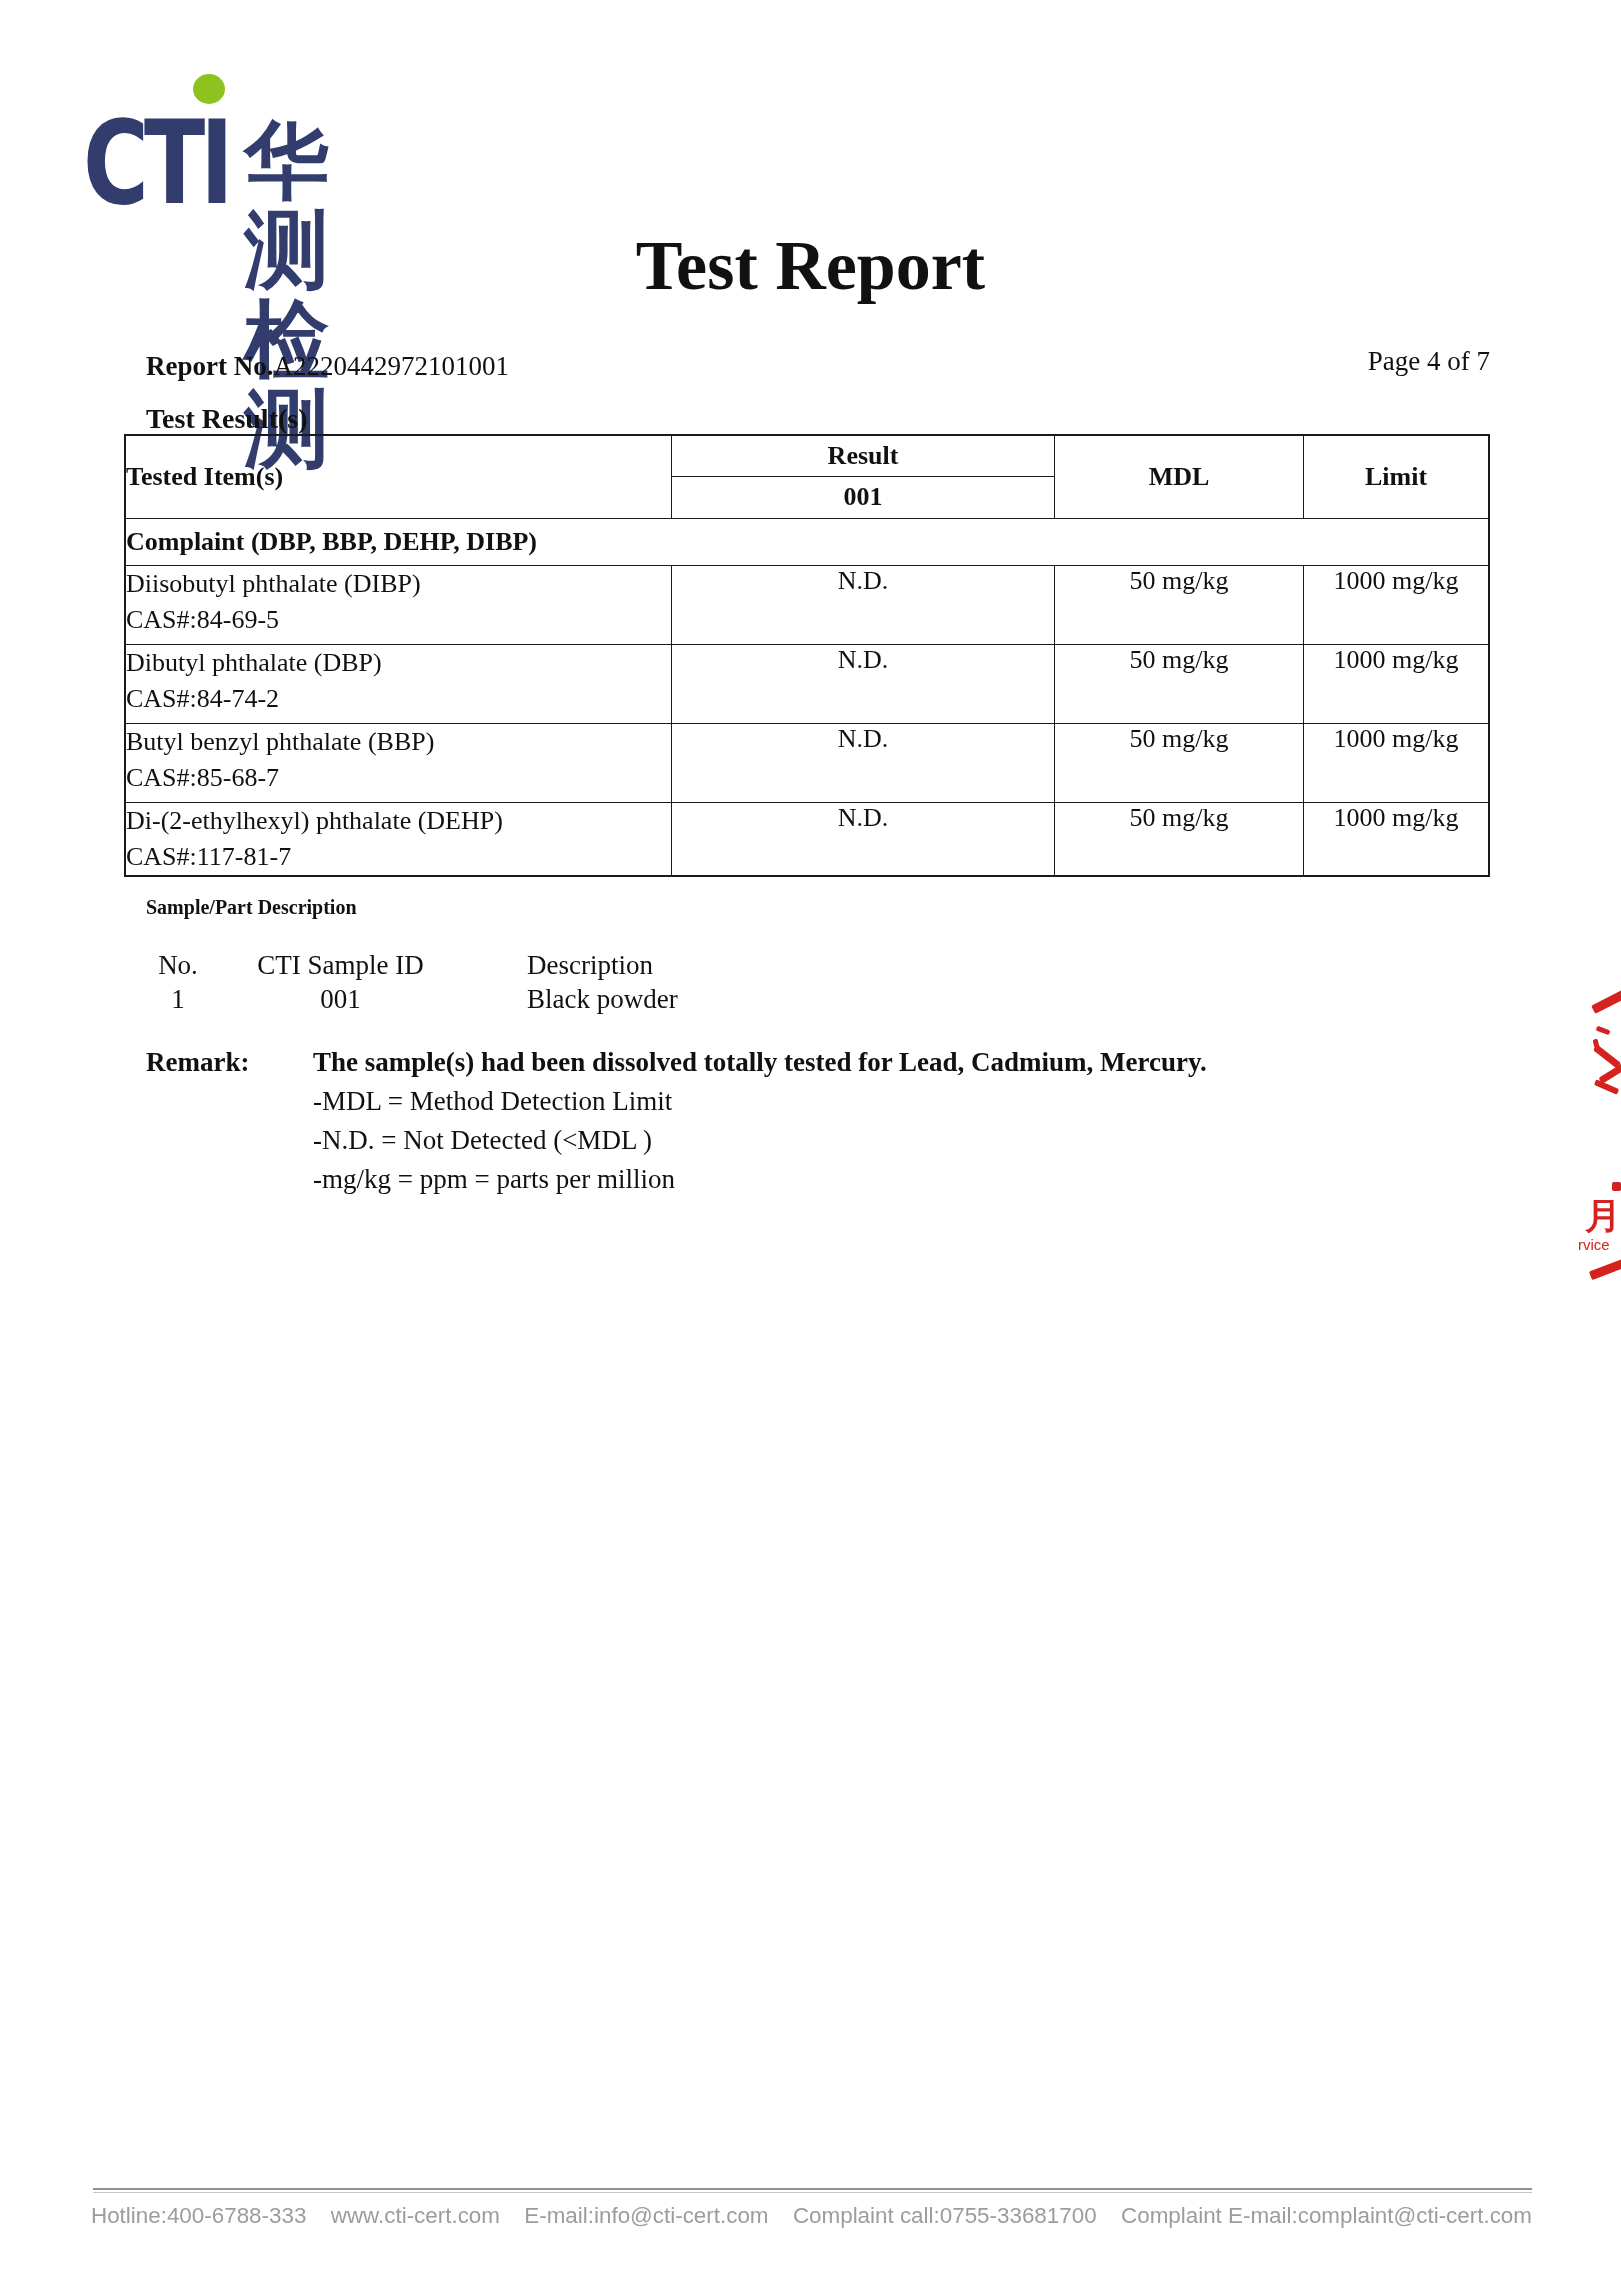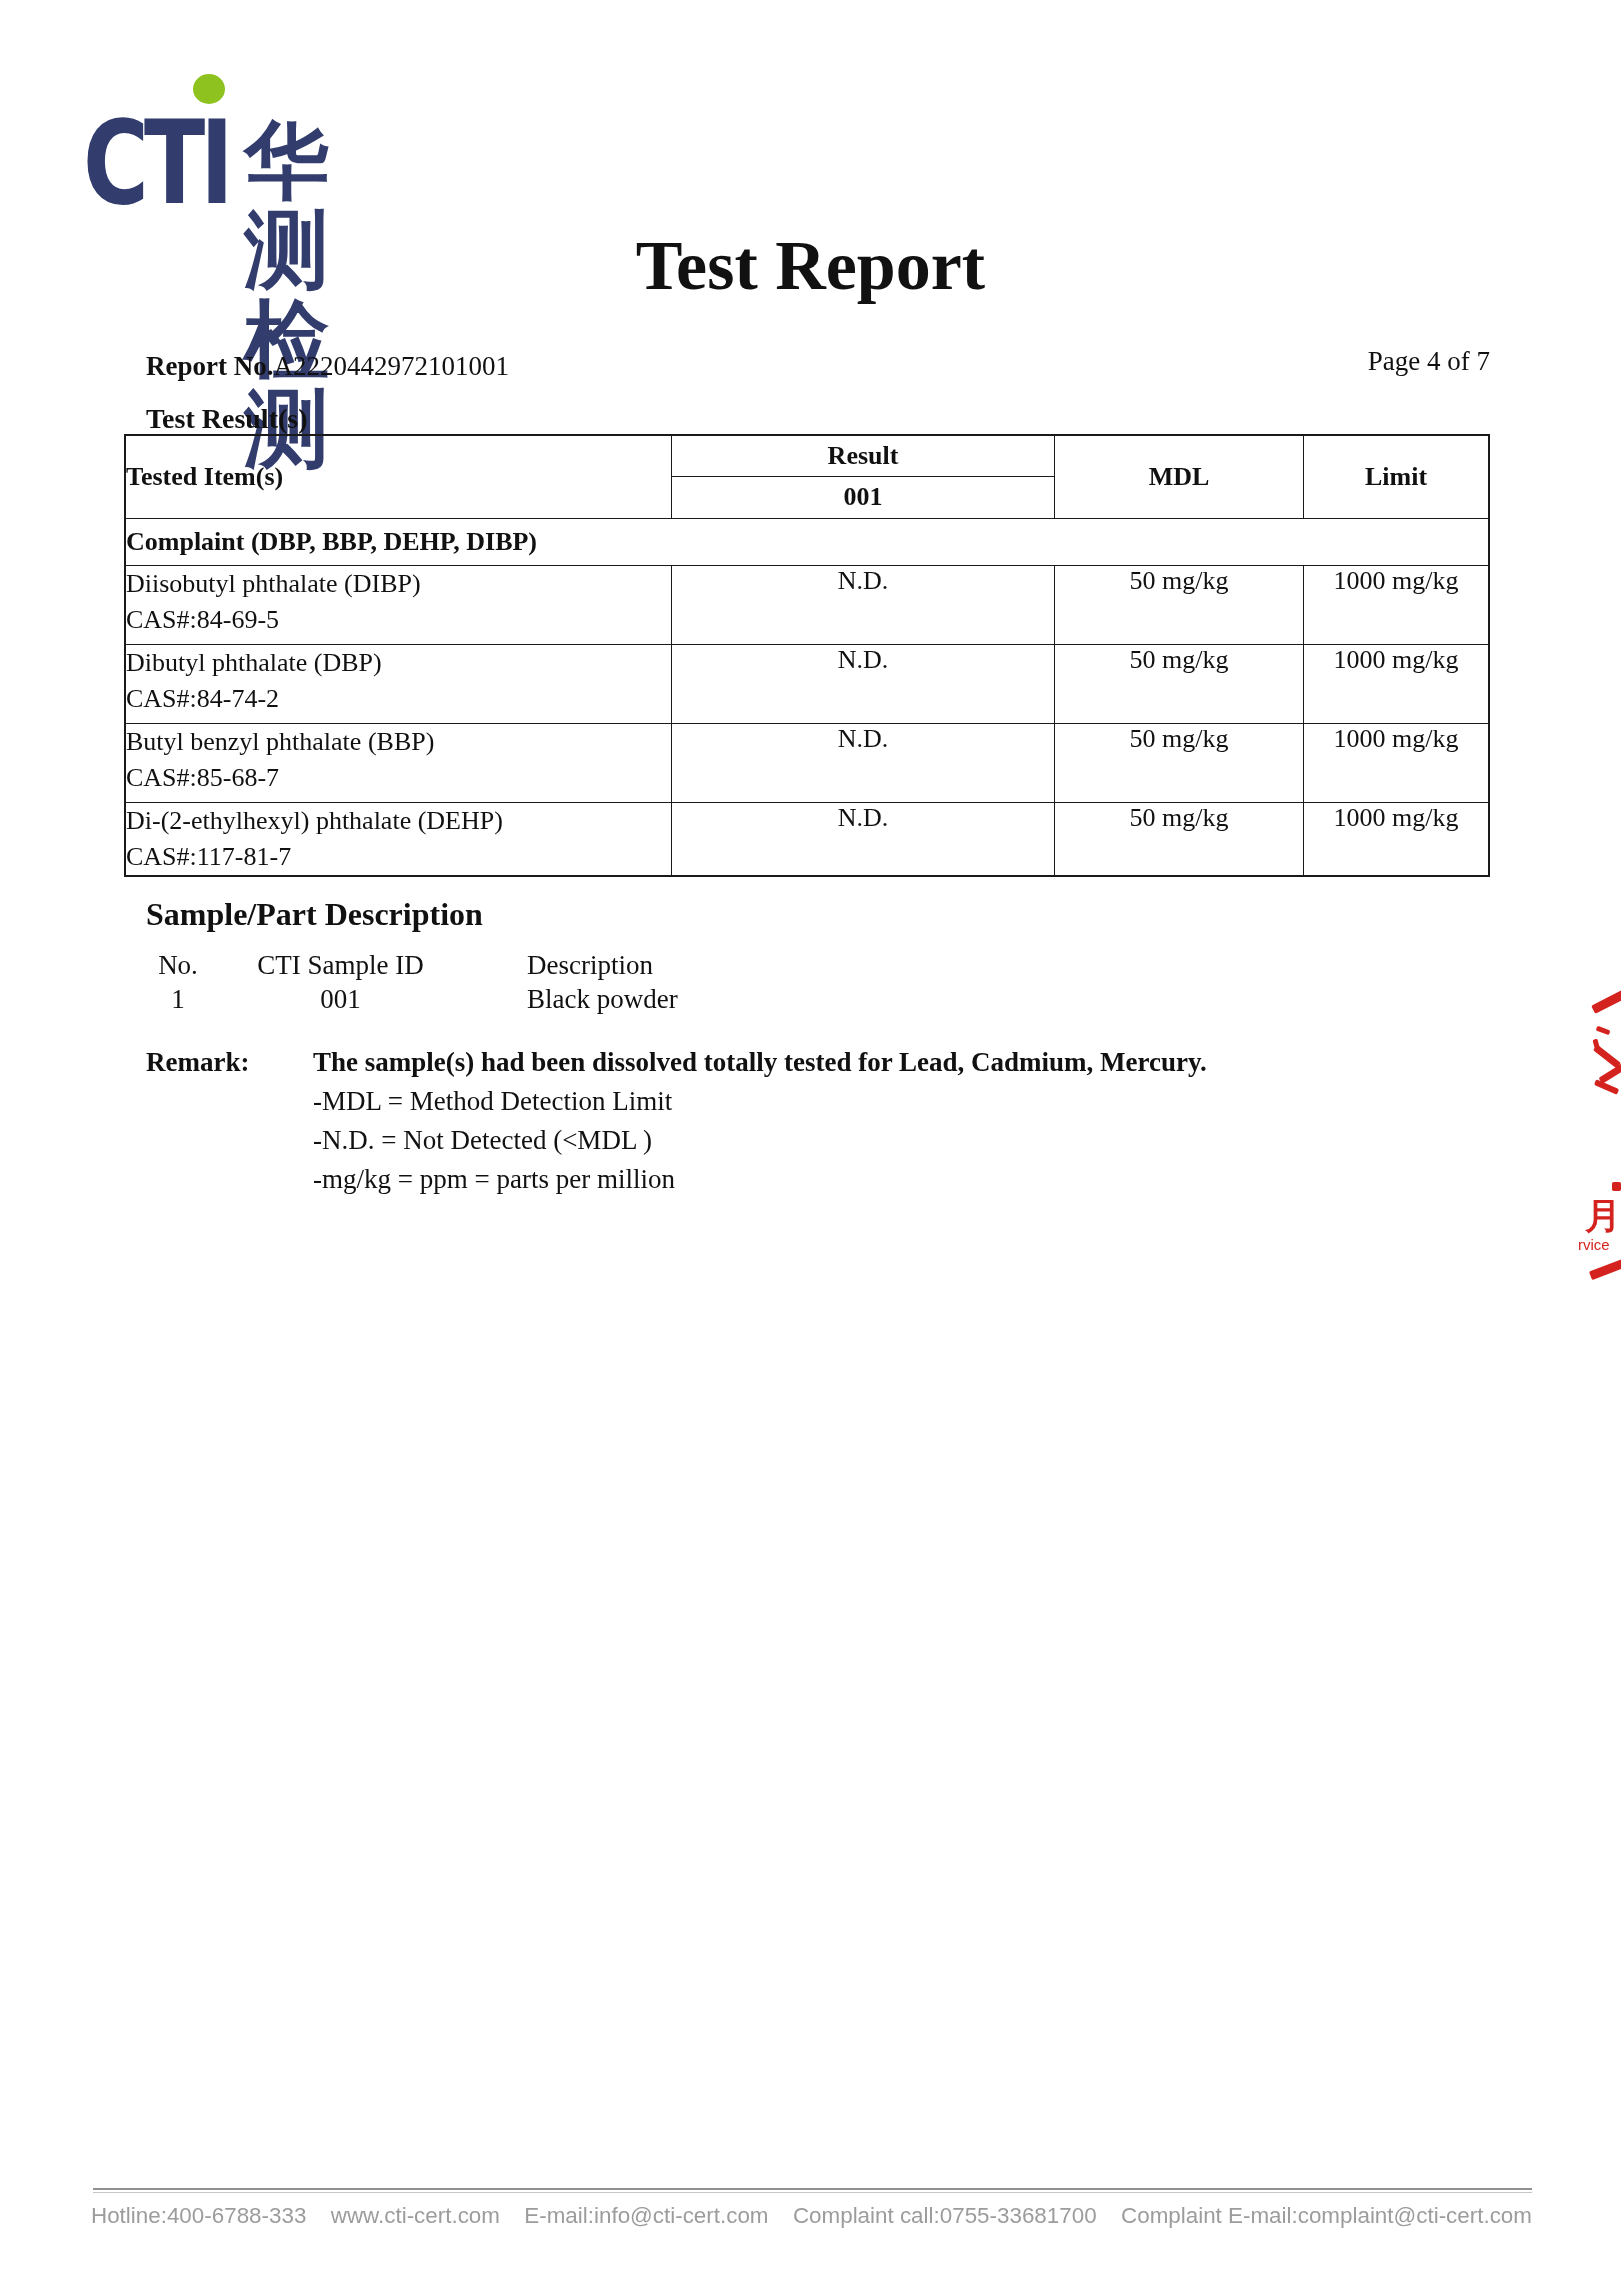--- a/index.html
+++ b/index.html
@@ -64,21 +64,21 @@
   td.hd{font-weight:bold;text-align:center;vertical-align:middle;}
   td.hd-left{font-weight:bold;text-align:left;vertical-align:middle;padding-left:12.5px;}
   tr.group-row{height:47px;}
   td.group-cell{font-weight:bold;text-align:left;vertical-align:middle;padding-left:10.7px;}
   tr.data-row{height:79px;}
   tr.data-row-last{height:64px;}
   td.item-cell{vertical-align:top;padding:5.4px 7.2px 0 10.7px;line-height:36px;}
   td.val-cell{vertical-align:top;text-align:center;padding-top:7.2px;}
 
   
-  .sample-heading{position:absolute;left:146px;top:896px;font-size:32px;font-weight:bold;}
+  .sample-heading{position:absolute;left:146px;top:896px;font-size:20px;font-weight:bold;}
   .sample-table{position:absolute;left:150px;top:948px;font-size:27px;}
   .sample-tr{display:flex;line-height:34px;}
   .sc1{width:56px;text-align:center;}
   .sc2{width:269px;text-align:center;}
   .sc3{padding-left:52px;text-align:center;}
 
   
   .remark{position:absolute;left:146px;top:1043px;display:flex;font-size:27px;}
   .remark-label{width:167px;font-weight:bold;line-height:39px;}
   .remark-body{line-height:39px;}

